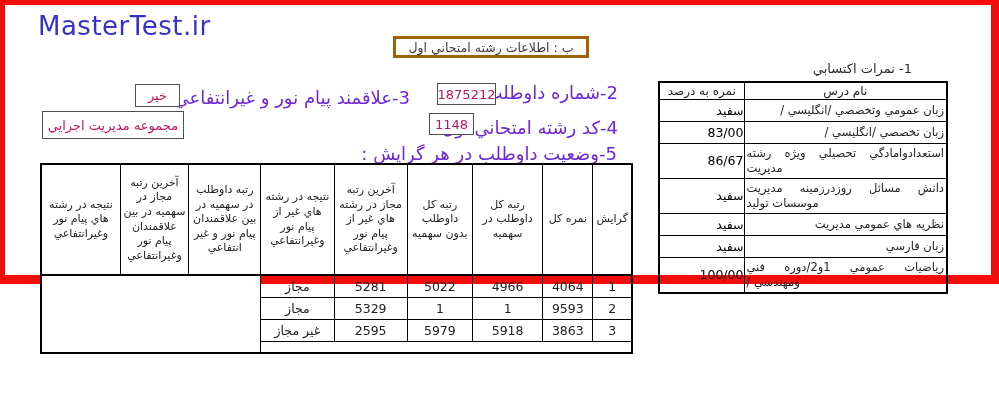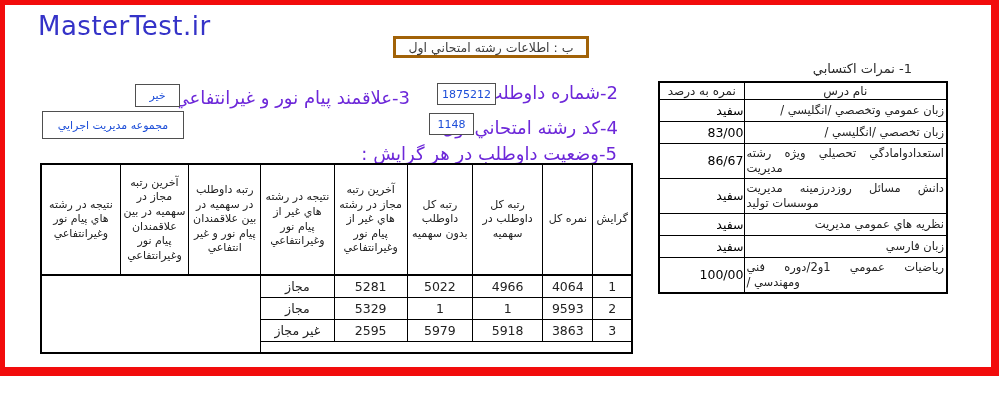--- a/index.html
+++ b/index.html
@@ -2,21 +2,21 @@
 <html lang="fa"><head>
 <meta charset="utf-8">
 <style>
   * { margin:0; padding:0; box-sizing:border-box; }
   html,body { background:#fff; }
   body {
     width:999px; height:400px; position:relative; overflow:hidden;
     font-family:"DejaVu Sans", sans-serif; color:#1c1c1c;
   }
   .frame {
-    position:absolute; inset:0; width:999px; height:376px; background:#fff;
+    position:absolute; inset:0; width:999px; height:284px; background:#fff;
     border-style:solid; border-color:#f20c0c;
     border-width:5px 8px 9px 5px;
   }
   .inner { position:absolute; inset:0; }
 
   .logo {
     position:absolute; left:33px; top:6px;
     font-size:26px; color:#3533c8; letter-spacing:0.5px;
     text-decoration:none; cursor:pointer;
   }
@@ -51,21 +51,21 @@
   }
 
   
   .flabel {
     position:absolute; direction:rtl; 
     font-size:18px; color:#6d28d9; white-space:nowrap;
   }
   .vbox {
     position:absolute; border:1px solid #4f4f4f; background:#fff;
     display:flex; align-items:center; justify-content:center;
-    font-size:11px; direction:rtl; color:#1d4ed8; white-space:nowrap;
+    font-size:13px; direction:rtl; color:#be185d; white-space:nowrap;
   }
   #f2-label  { left:480px; top:77px;  width:133px; }
   #f2-box    { left:420px; top:78px;  width:59px;  height:22px;margin-left:12px; }
   #f3-label  { left:232px; top:82px;  width:173px; }
   #f3-box    { left:130px; top:79px;  width:45px;  height:23px; }
   #f4-label  { left:480px; top:112px; width:133px; }
   #f4-box    { left:424px; top:108px; width:45px;  height:22px; }
   #fn-label  { left:235px; top:114px; width:167px; }
   #fn-box    { left:37px;  top:106px; width:142px; height:28px; }
   #f5-label  { left:448px; top:138px; width:164px; }

